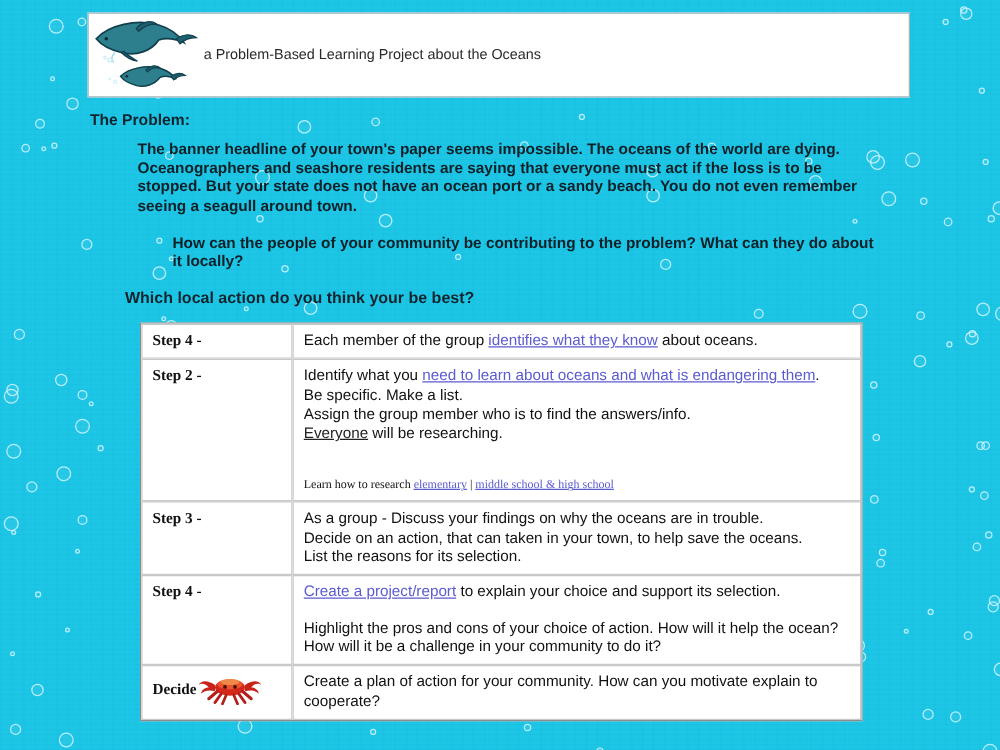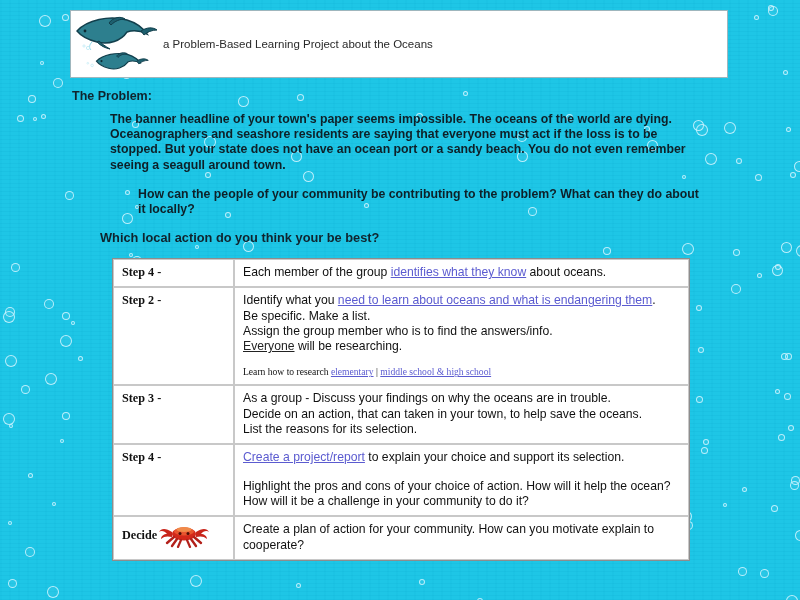--- a/index.html
+++ b/index.html
@@ -163,21 +163,21 @@
 
   a.link {
     color: #5b5bd0;
     text-decoration: underline;
   }
   a.link-dark {
     color: #222222;
     text-decoration: underline;
   }
   .research-note {
-    margin-top: 12px;
+    margin-top: 28px;
     font-family: "Liberation Serif", serif;
     font-size: 9.6px;
     line-height: 12px;
     color: #111111;
   }
   .research-note a { color: #5b5bd0; text-decoration: underline; }
 
   .extra-label-wrap {
     display: flex;
     align-items: center;

